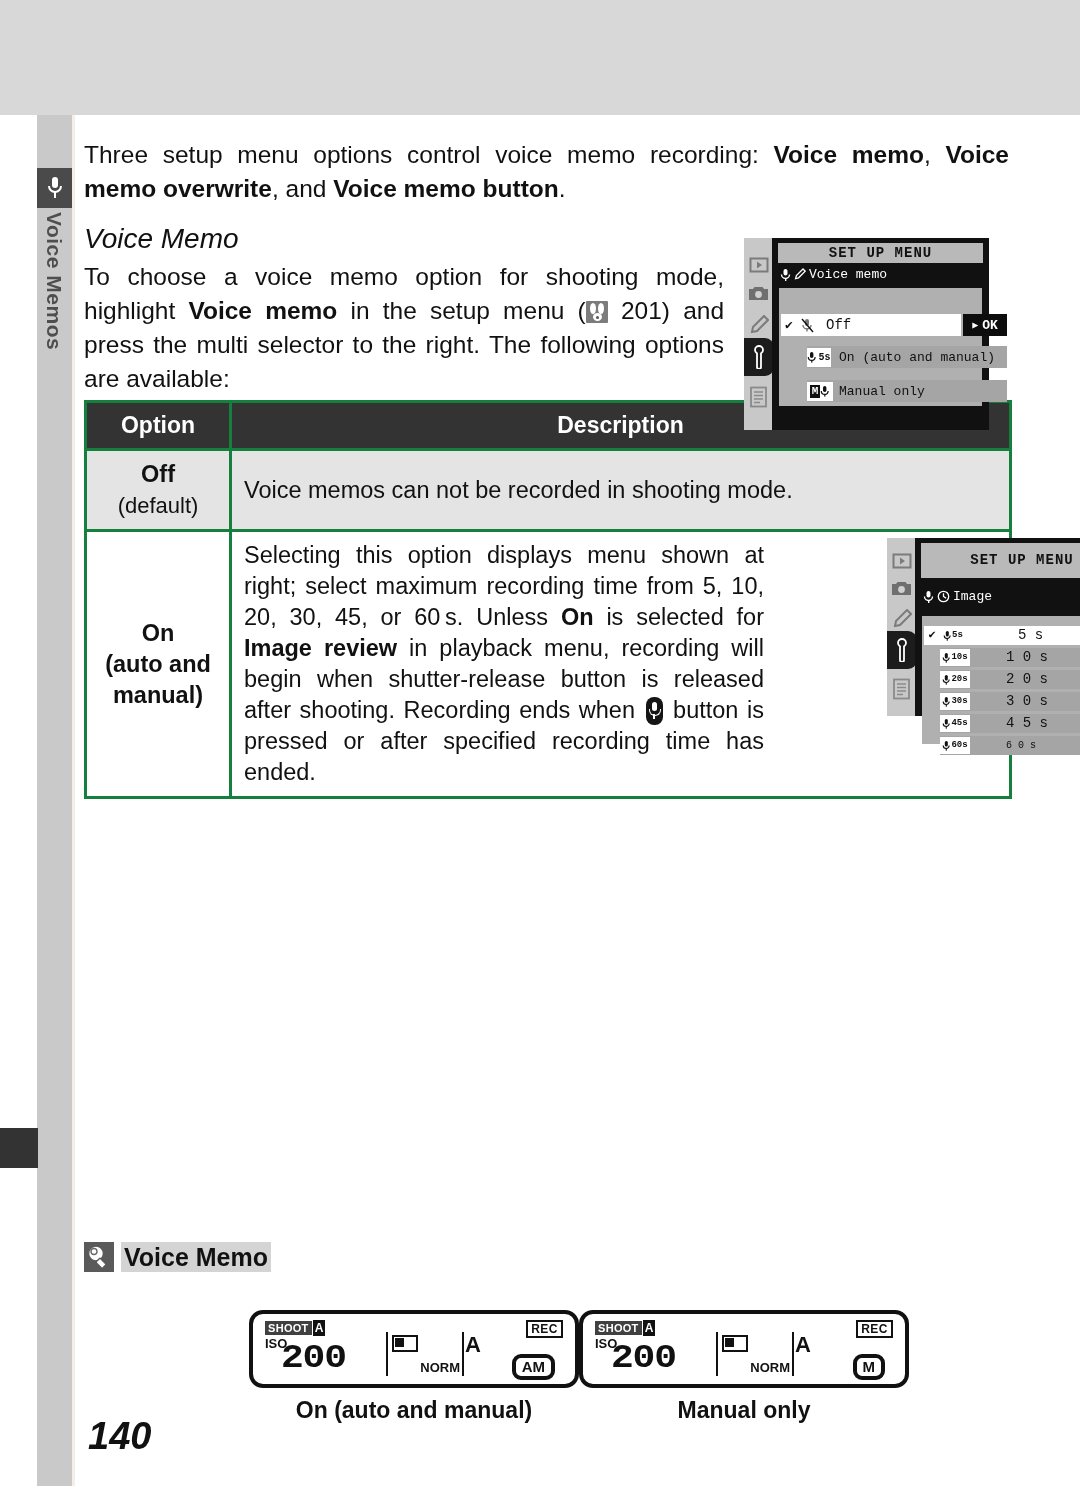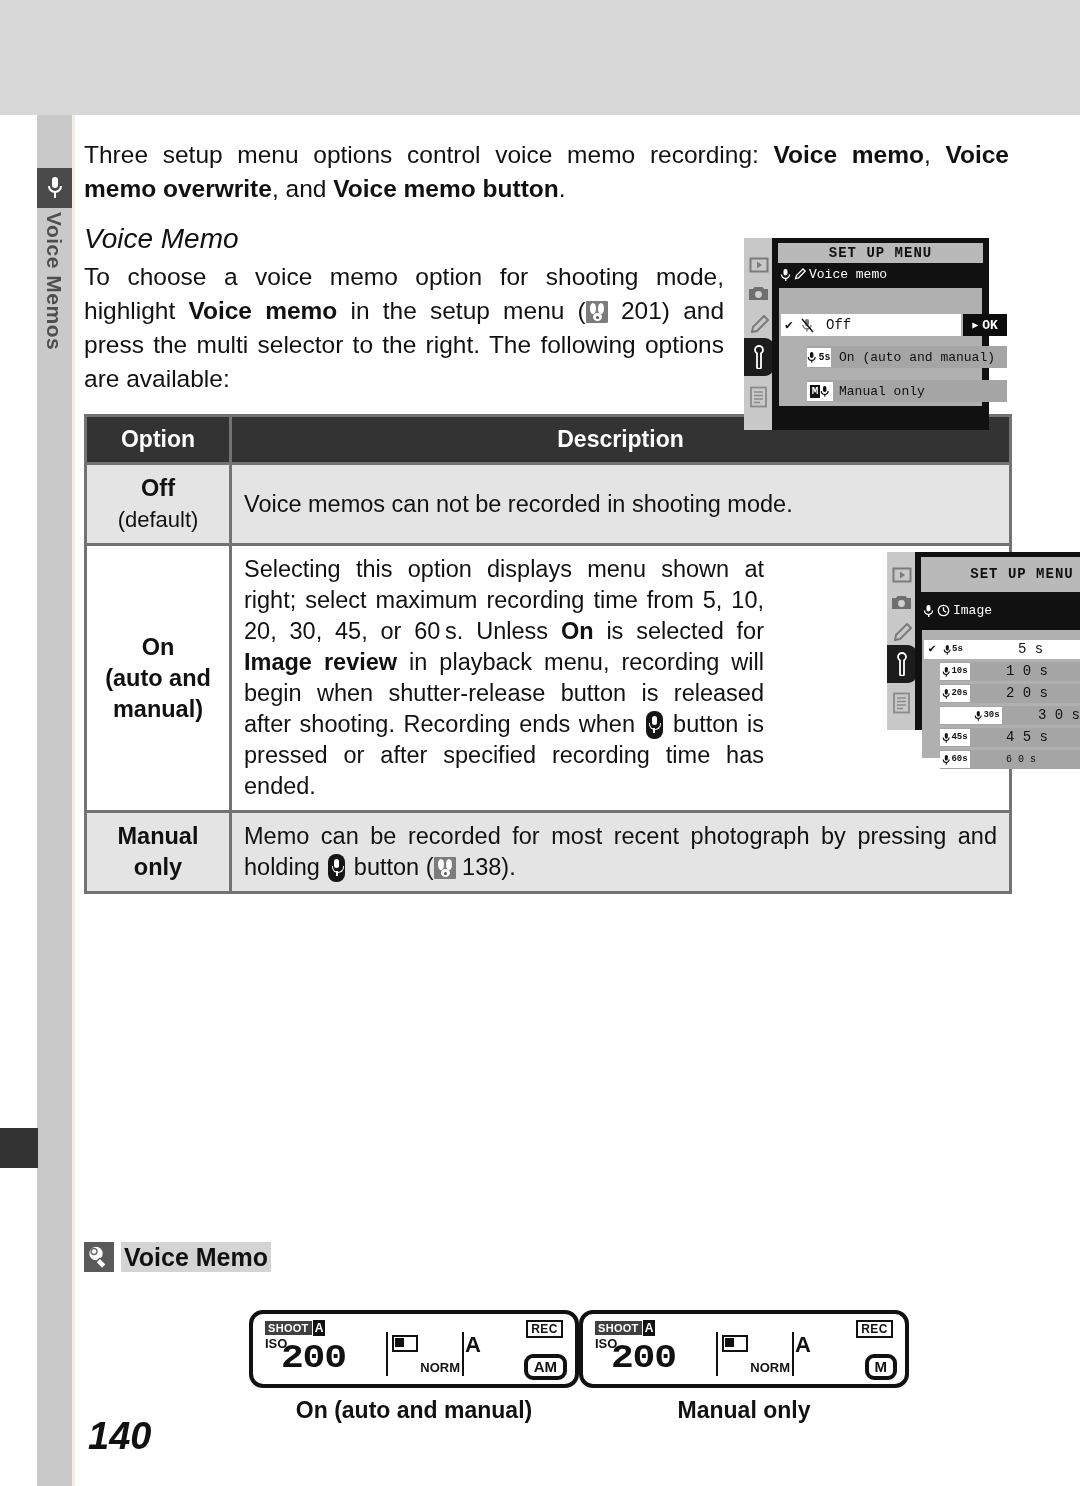--- a/index.html
+++ b/index.html
@@ -131,21 +131,21 @@
   .row.sel{background:#fff;}
   .row.alt{background:#a5a5a5;}
   .okbtn{
     background:#0d0d0d;color:#fff;font-family:"Liberation Mono", monospace;
     font-weight:bold;display:flex;align-items:center;justify-content:center;gap:4px;
   }
 
   
   table.opt{
     border-collapse:separate;border-spacing:3px;
-    width:928px;margin-top:18px;background:#737373;
+    width:928px;margin-top:4px;background:#15803d;
     table-layout:fixed;
   }
   table.opt th{
     background:#333333;color:#ffffff;font-size:23px;font-weight:bold;
     padding:9px 0;text-align:center;
   }
   table.opt td{
     font-size:23.5px;vertical-align:middle;
     padding:8px 12px;line-height:31px;
   }
@@ -199,21 +199,21 @@
     position:absolute;left:4px;top:3px;width:22px;height:13px;border:2px solid #111;
   }
   .lcd .qbox .sz::after{content:"";position:absolute;left:1px;top:1px;width:9px;height:9px;background:#111;}
   .lcd .qbox .norm{position:absolute;right:2px;bottom:1px;font-size:13px;font-weight:bold;}
   .lcd .amode{position:absolute;left:212px;top:18px;font-size:22px;font-weight:bold;}
   .lcd .rec{
     position:absolute;right:12px;top:6px;border:2px solid #111;
     font-size:12px;font-weight:bold;padding:0 3px;letter-spacing:0.5px;
   }
   .lcd .vm{
-    position:absolute;right:8px;bottom:4px;
+    position:absolute;right:20px;bottom:4px;
     border:4px solid #111;border-radius:9px;padding:0px 6px;
     font-size:15px;font-weight:bold;line-height:18px;
   }
   .lcd-cap{
     text-align:center;font-size:23px;font-weight:bold;margin-top:9px;
   }
 
   .pageno{
     position:absolute;left:88px;top:1415px;
     font-size:38px;font-style:italic;font-weight:bold;color:#111;
@@ -446,21 +446,21 @@
                     <svg width="9" height="12" viewBox="0 0 9 12">
                         <rect x="2.8" y="1" width="3" height="5.5" rx="1.5" fill="#111"></rect>
                         <path d="M1.2 5.5a3 3 0 0 0 6 0" fill="none" stroke="#111" stroke-width="1.1"></path>
                         <rect x="3.7" y="8.3" width="1.1" height="2.4" fill="#111"></rect>
                       </svg>
                       <span>20s</span>
                   </span>
                   <span style="font-size:14px;margin-left:36px;">2 0 s</span>
                 </div>
                 <div class="row alt" style="position:absolute;left:18px;top:76px;width:206px;height:19px;">
-                  <span class="badge" style="width:30px;height:17px;font-size:9px;color:#111;padding-left:32px;">
+                  <span class="badge" style="width:30px;height:17px;font-size:9px;color:#111;">
                     <svg width="9" height="12" viewBox="0 0 9 12">
                         <rect x="2.8" y="1" width="3" height="5.5" rx="1.5" fill="#111"></rect>
                         <path d="M1.2 5.5a3 3 0 0 0 6 0" fill="none" stroke="#111" stroke-width="1.1"></path>
                         <rect x="3.7" y="8.3" width="1.1" height="2.4" fill="#111"></rect>
                       </svg>
                       <span>30s</span>
                   </span>
                   <span style="font-size:14px;margin-left:36px;">3 0 s</span>
                 </div>
                 <div class="row alt" style="position:absolute;left:18px;top:98px;width:206px;height:19px;">
@@ -484,27 +484,20 @@
                       <span>60s</span>
                   </span>
                   <span style="font-size:10px;margin-left:36px;">6 0 s</span>
                 </div>
               </div>
             </div>
           </div>
         </td>
       </tr>
 
-      <tr class="r-gray">
-        <td class="opt-name">
-          <span>Manual</span><br>
-          <span>only</span>
-        </td>
-        <td class="desc"><span>Memo can be recorded for most recent photograph by pressing and holding </span><span class="mic-btn"><u></u></span><span> button (</span><span class="ref-ico"><i></i></span>&nbsp;<span>138</span><span>).</span></td>
-      </tr>
     </tbody>
   </table>
 </div>
 
 <div class="tip">
   <div class="tip-head">
     <div class="tip-ico">
       <svg width="30" height="30" viewBox="0 0 30 30">
         <circle cx="12" cy="11.5" r="7.5" fill="#fff" stroke="#5a5a5a" stroke-width="1.6"></circle>
         <circle cx="10" cy="9.5" r="3" fill="none" stroke="#6a6a6a" stroke-width="1.4"></circle>

